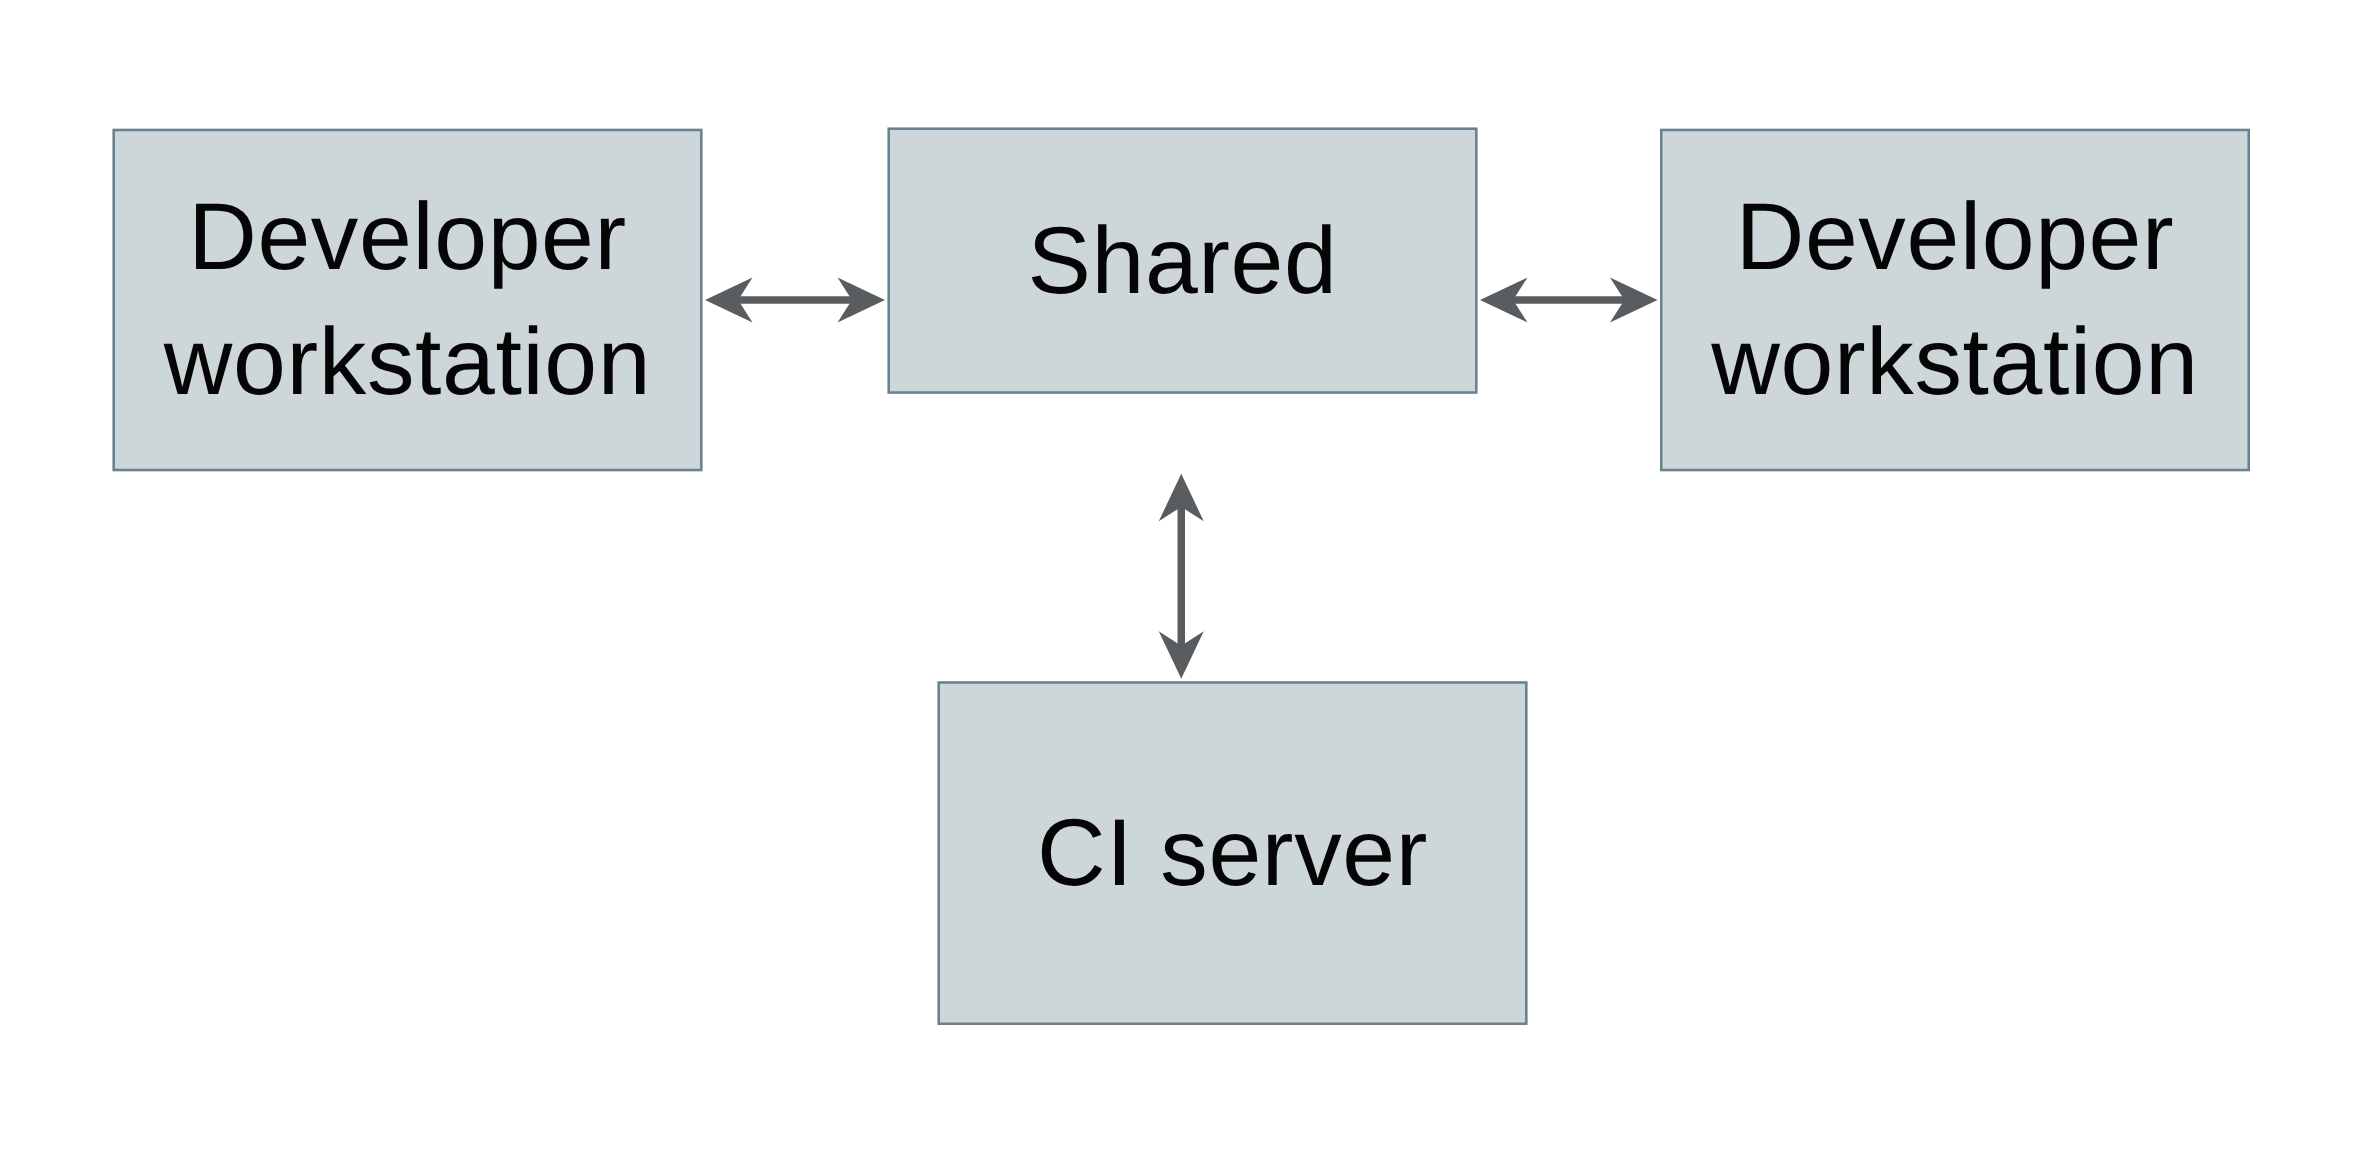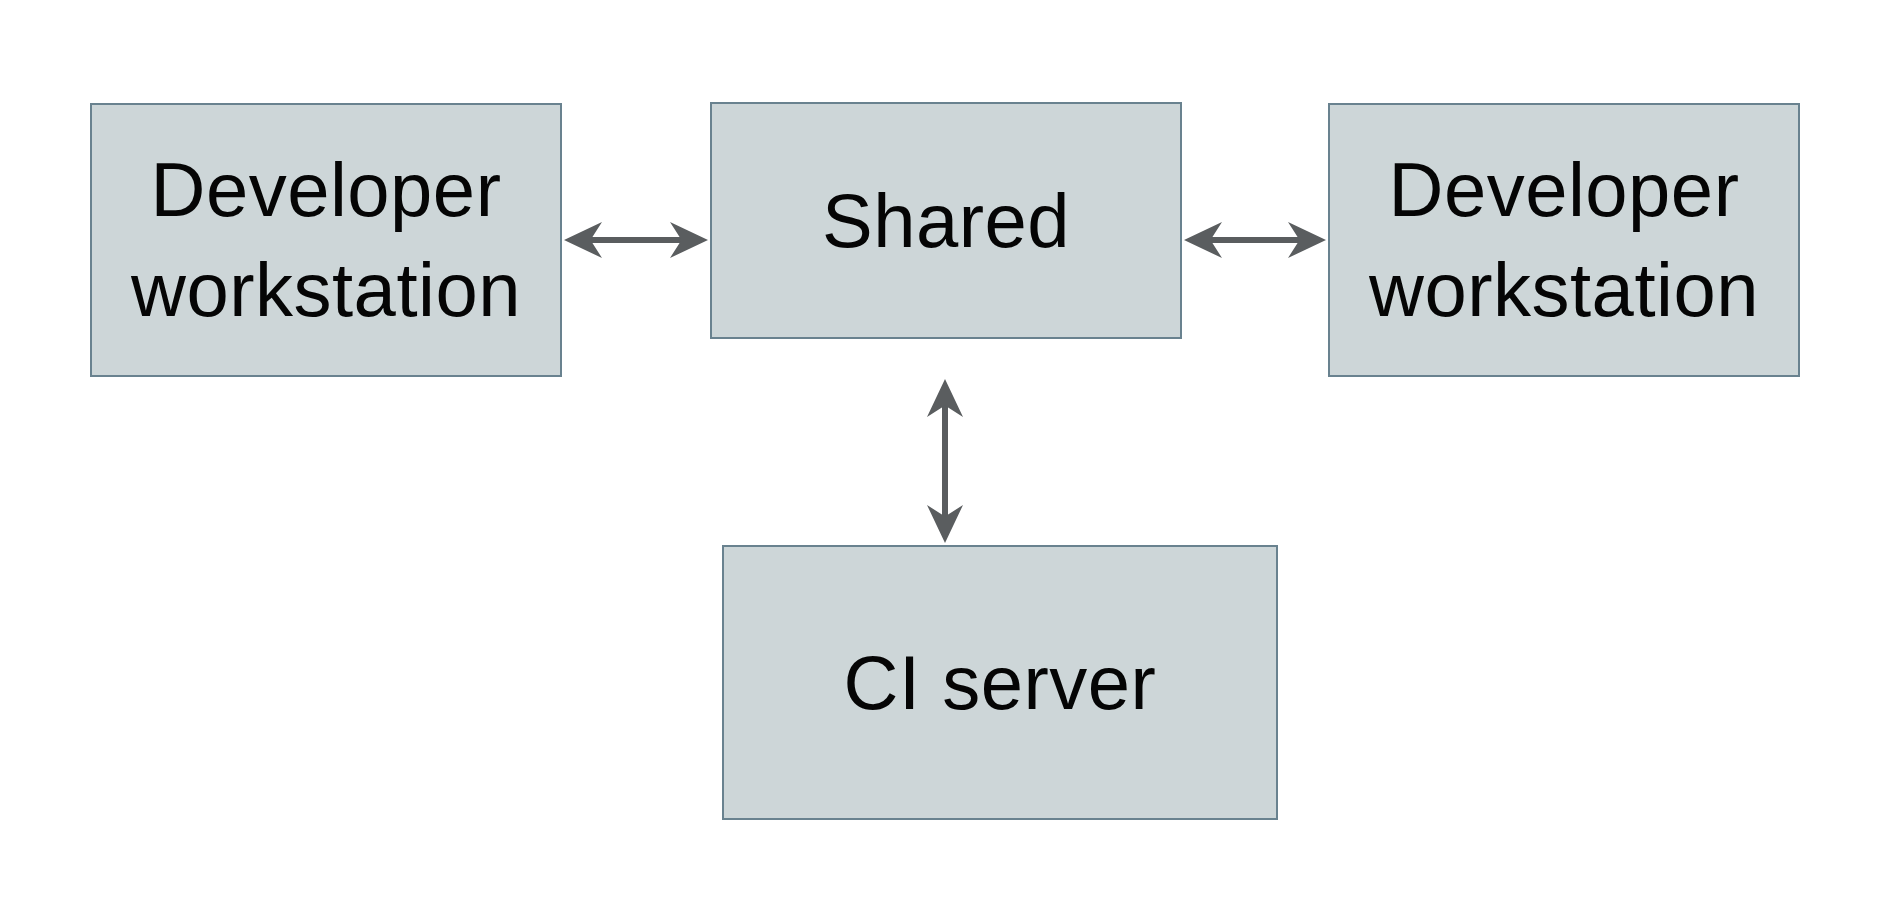--- a/index.html
+++ b/index.html
@@ -45,30 +45,30 @@
 </head>
 <body>
 
 <div class="canvas">
 
   <div class="node" style="left:90px; top:103px; width:472px; height:274px;">
     <span>Developer</span>
     <span>workstation</span>
   </div>
 
-  <div class="node" style="left:710px; top:102px; width:472px; height:237px;">
+  <div class="node" style="left:710px; top:102px; width:472px; height:213px;">
     <span>Shared</span>
   </div>
 
   <div class="node" style="left:1328px; top:103px; width:472px; height:274px;">
     <span>Developer</span>
     <span>workstation</span>
   </div>
 
-  <div class="node" style="left:722px; top:545px; width:556px; height:275px;">
+  <div class="node" style="left:750px; top:545px; width:472px; height:275px;">
     <span>CI server</span>
   </div>
 
   <div class="edge" style="left:562px; top:218px;">
     <svg width="148" height="44" viewBox="0 0 148 44">
       <line x1="26" y1="22" x2="122" y2="22" stroke="currentColor" stroke-width="6"></line>
       <path d="M2,22 L40,4 L28.5,22 L40,40 Z" fill="currentColor"></path>
       <path d="M146,22 L108,4 L119.5,22 L108,40 Z" fill="currentColor"></path>
     </svg>
   </div>

